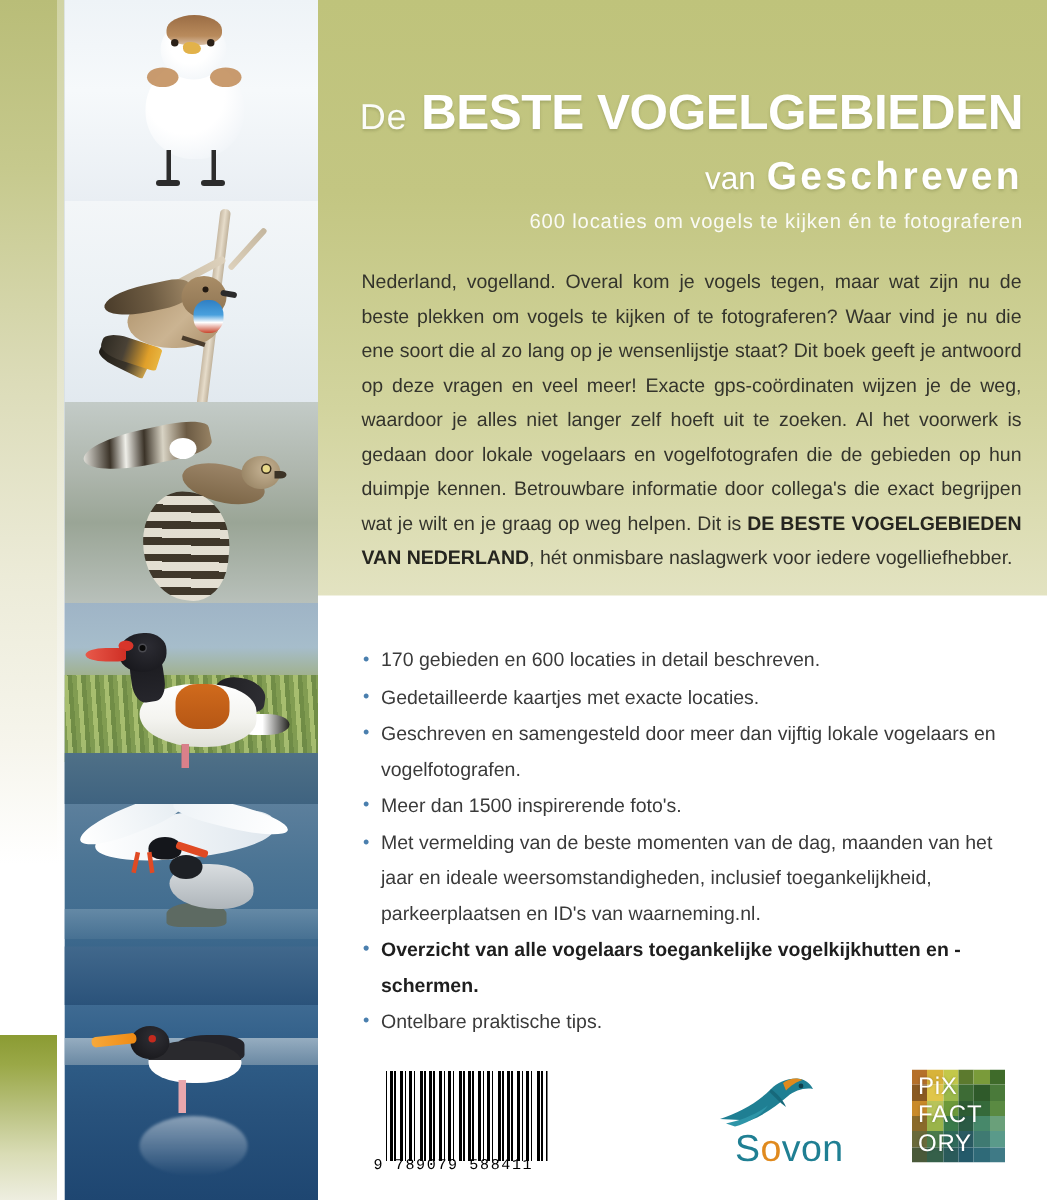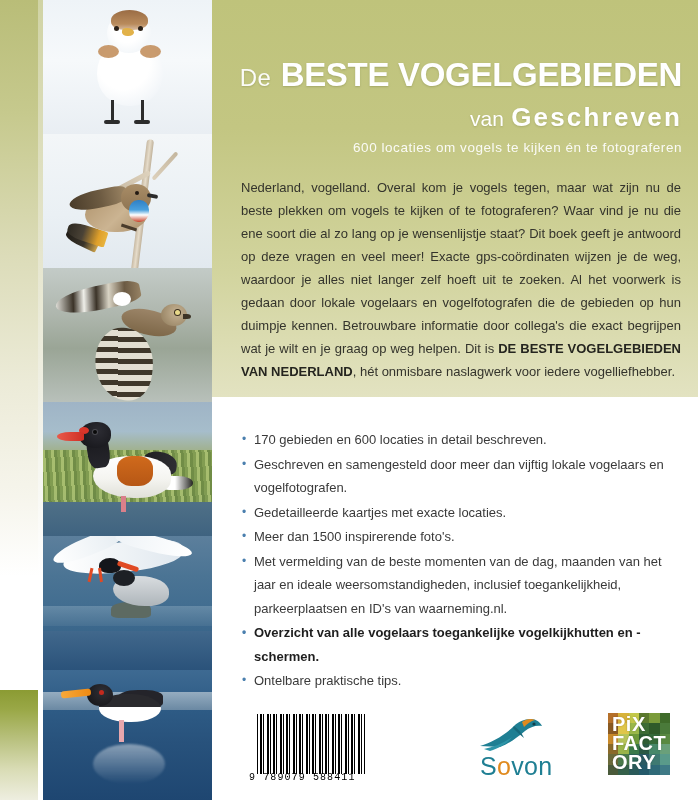--- a/index.html
+++ b/index.html
@@ -420,21 +420,21 @@
   }
 
   
   .sovon {
     position: absolute;
     left: 468px; top: 716px;
     width: 92px; height: 72px;
   }
   .sovon-word {
     position: absolute;
-    left: 12px; top: 36px;
+    left: 22px; top: 36px;
     font-size: 25px;
     color: #1f7f93;
     letter-spacing: .3px;
     font-family: "Liberation Sans", sans-serif;
   }
   .sovon-word .o-accent { color: #e08a1e; }
   .sovon-bird { position: absolute; left: 10px; top: 0px; }
 
   
   .pixfactory {
@@ -446,22 +446,22 @@
   .pix-mosaic {
     position: absolute; inset: 0;
     display: grid;
     grid-template-columns: repeat(6, 1fr);
     grid-template-rows: repeat(6, 1fr);
   }
   .pix-mosaic i { display: block; }
   .pix-text {
     position: absolute; inset: 0;
     color: #ffffff;
-    font-weight: bold;
-    font-size: 20px;
+    font-weight: normal;
+    font-size: 16px;
     line-height: 19px;
     letter-spacing: .5px;
     padding: 2px 0 0 4px;
     box-sizing: border-box;
     text-shadow: 0 0 2px rgba(0,0,0,.25);
   }
   .pix-text div { white-space: nowrap; }
 </style>
 </head>
 <body>
@@ -584,22 +584,22 @@
     </div>
     <div class="subtitle">600 locaties om vogels te kijken én te fotograferen</div>
   </div>
 
   <div class="intro">
     <span>Nederland, vogelland. Overal kom je vogels tegen, maar wat zijn nu de beste plekken om vogels te kijken of te fotograferen? Waar vind je nu die ene soort die al zo lang op je wensenlijstje staat? Dit boek geeft je antwoord op deze vragen en veel meer! Exacte gps-coördinaten wijzen je de weg, waardoor je alles niet langer zelf hoeft uit te zoeken. Al het voorwerk is gedaan door lokale vogelaars en vogelfotografen die de gebieden op hun duimpje kennen. Betrouwbare informatie door collega's die exact begrijpen wat je wilt en je graag op weg helpen. Dit is </span><b>DE BESTE VOGELGEBIEDEN VAN NEDERLAND</b><span>, hét onmisbare naslagwerk voor iedere vogelliefhebber.</span>
   </div>
 
   <div class="features">
       <div class="feature">170 gebieden en 600 locaties in detail beschreven.</div>
+      <div class="feature">Gedetailleerde kaartjes met exacte locaties.</div>
       <div class="feature">Geschreven en samengesteld door meer dan vijftig lokale vogelaars en vogelfotografen.</div>
-      <div class="feature">Gedetailleerde kaartjes met exacte locaties.</div>
       <div class="feature">Meer dan 1500 inspirerende foto's.</div>
       <div class="feature">Met vermelding van de beste momenten van de dag, maanden van het jaar en ideale weersomstandigheden, inclusief toegankelijkheid, parkeerplaatsen en ID's van waarneming.nl.</div>
       <div class="feature bold">Overzicht van alle vogelaars toegankelijke vogelkijkhutten en -schermen.</div>
       <div class="feature">Ontelbare praktische tips.</div>
     </div>
 
   <div class="barcode-wrap">
     <div class="barcode-bars"></div>
     <div class="barcode-digits">9  789079  588411</div>
   </div>

